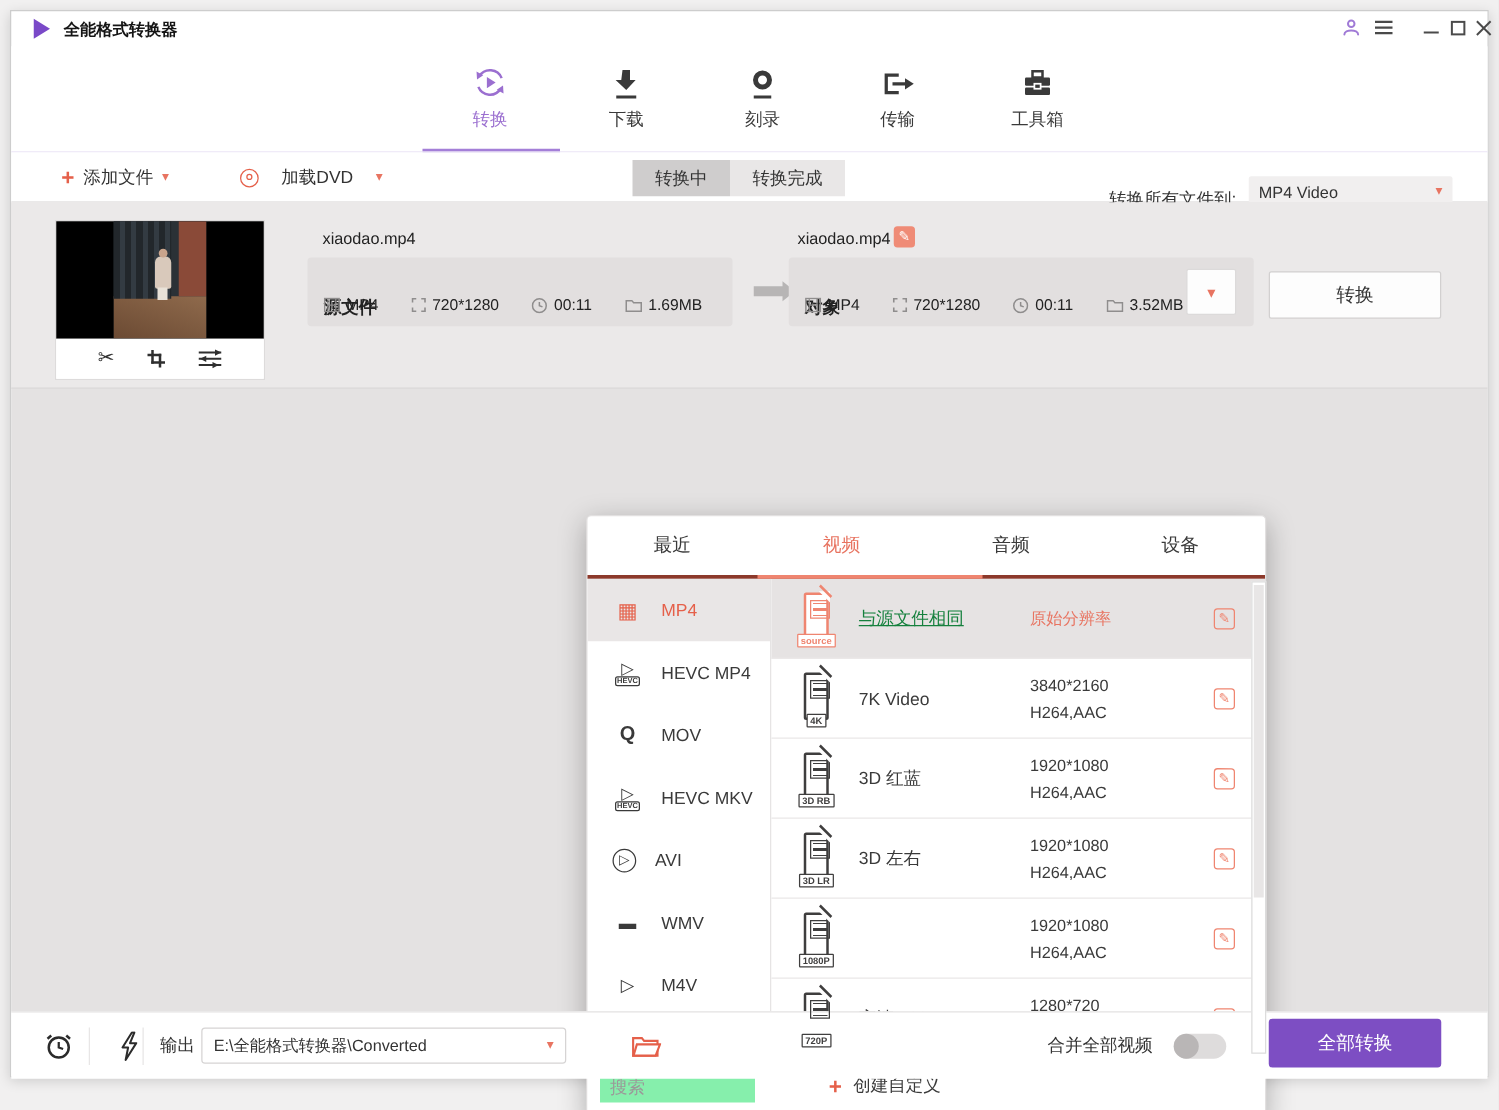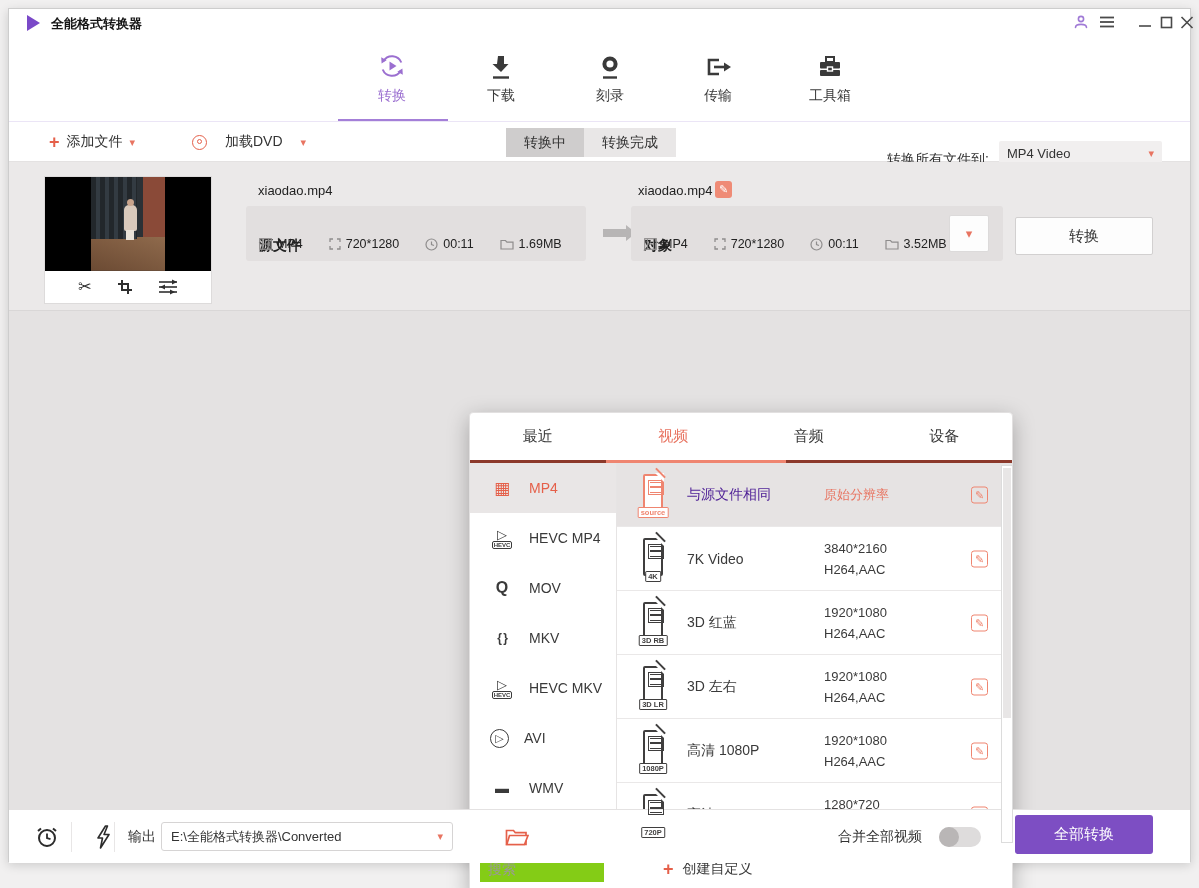--- a/index.html
+++ b/index.html
@@ -98,38 +98,38 @@
   .fmt-icon[data-icon="mp4"]::before{content:"▦";font-size:17px;}
   .fmt-icon[data-icon="hevc"]::before{content:"▷";font-size:13px;font-weight:bold;}
   .fmt-icon[data-icon="hevc"]::after{content:"HEVC";font-size:6px;font-weight:bold;border:1px solid currentColor;border-radius:2px;padding:0 1px;margin-top:0px;}
   .fmt-icon[data-icon="mov"]::before{content:"Q";font-size:16px;font-weight:bold;}
   .fmt-icon[data-icon="mkv"]::before{content:"{ }";font-size:12px;font-weight:bold;letter-spacing:-1px;}
   .fmt-icon[data-icon="avi"]{border:1.5px solid currentColor;border-radius:50%;width:19px;height:19px;}
   .fmt-icon[data-icon="avi"]::before{content:"▷";font-size:11px;}
   .fmt-icon[data-icon="wmv"]::before{content:"▬";font-size:14px;}
   .fmt-icon[data-icon="m4v"]::before{content:"▷";font-size:14px;font-weight:bold;}
   .pfooter{position:absolute;left:0;bottom:0;right:0;height:52px;background:#fff;border-radius:0 0 4px 4px;}
-  .search-input{position:absolute;left:10px;top:13px;width:124px;height:26px;background:#84cc16;border:none;outline:none;
+  .search-input{position:absolute;left:10px;top:13px;width:124px;height:26px;background:#86efac;border:none;outline:none;
                 font-size:14px;color:#333;padding:0 8px;box-sizing:border-box;font-family:inherit;}
   .search-input::placeholder{color:#9b9999;}
   .create-custom{position:absolute;left:193px;top:13px;display:flex;align-items:center;gap:9px;font-size:14px;color:#3a3a3a;cursor:pointer;height:26px;}
   .pright{position:absolute;left:147px;top:50px;right:0;height:382px;overflow:hidden;}
   .preset-row{position:relative;height:64px;border-bottom:1px solid #eae8e8;cursor:pointer;box-sizing:border-box;}
   .preset-row.selected{background:#e6e3e3;}
   .picon{position:absolute;left:26px;top:11px;width:20px;height:38px;color:#3f3e3e;}
   .preset-row.selected .picon{color:#ef8570;}
   .pfile{position:absolute;inset:0;border:2px solid currentColor;border-radius:2px;background:#fff;box-sizing:border-box;}
   .pfold{position:absolute;top:-1px;right:-1px;width:0;height:0;border-left:9px solid transparent;border-top:9px solid #fff;z-index:2;}
   .pfold::after{content:"";position:absolute;left:-10px;top:-10px;width:13px;height:2px;background:currentColor;transform:rotate(45deg);}
   .pfilm{position:absolute;left:5px;top:6px;width:16px;height:15px;border:1.5px solid currentColor;z-index:1;
          background:repeating-linear-gradient(to bottom,currentColor 0 2px,transparent 2px 5.5px);background-clip:content-box;padding:1px;box-sizing:border-box;}
   .pbadge{position:absolute;left:50%;bottom:-6px;transform:translateX(-50%);background:#fff;border:1.5px solid currentColor;
           font-size:7.5px;font-weight:bold;padding:0 2px;line-height:9px;white-space:nowrap;z-index:3;border-radius:1px;}
   .ptitle{position:absolute;left:70px;top:0;height:100%;display:flex;align-items:center;font-size:14px;color:#3a3a3a;}
-  .preset-row.selected .ptitle{color:#4c1d95;}
+  .preset-row.selected .ptitle{color:#15803d;text-decoration:underline;}
   .pspecs{position:absolute;left:207px;top:0;height:100%;display:flex;flex-direction:column;justify-content:center;font-size:13px;color:#3a3a3a;line-height:21px;}
   .preset-row.selected .pspecs{color:#e87461;}
   .spec-line:empty{display:none;}
   .pedit{position:absolute;right:24px;top:50%;transform:translateY(-50%);}
   .pscroll{position:absolute;left:531px;top:52px;width:12px;height:378px;background:#fff;border:1px solid #dcdcdc;box-sizing:border-box;z-index:4;}
   .pscroll-thumb{position:absolute;left:1px;top:2px;width:8px;height:250px;background:#e8e6e6;cursor:pointer;}
 
   
   .bottombar{position:absolute;left:0;top:800px;right:0;height:54px;background:#fff;border-top:1px solid #e4e2e2;box-sizing:border-box;}
   .bb-icon{position:absolute;top:50%;transform:translateY(-50%);cursor:pointer;display:flex;align-items:center;justify-content:center;}
@@ -414,24 +414,20 @@
           <div class="fmt-row">
             <span class="fmt-icon" data-icon="hevc"></span>
             <span class="fmt-label">HEVC MP4</span>
           </div>
 
           <div class="fmt-row">
             <span class="fmt-icon" data-icon="mov"></span>
             <span class="fmt-label">MOV</span>
           </div>
 
-          <div class="fmt-row">
-            <span class="fmt-icon" data-icon="mkv"></span>
-            <span class="fmt-label">MKV</span>
-          </div>
 
           <div class="fmt-row">
             <span class="fmt-icon" data-icon="hevc"></span>
             <span class="fmt-label">HEVC MKV</span>
           </div>
 
           <div class="fmt-row">
             <span class="fmt-icon" data-icon="avi"></span>
             <span class="fmt-label">AVI</span>
           </div>
@@ -517,21 +513,20 @@
             </span>
           </div>
 
           <div class="preset-row">
             <span class="picon">
               <span class="pfile"></span>
               <span class="pfilm"></span>
               <span class="pfold"></span>
               <span class="pbadge">1080P</span>
             </span>
-            <span class="ptitle">高清 1080P</span>
             <span class="pspecs">
               <span class="spec-line">1920*1080</span>
               <span class="spec-line">H264,AAC</span>
             </span>
             <span class="pedit edit-box outline">
               <span>✎</span>
             </span>
           </div>
 
           <div class="preset-row">

